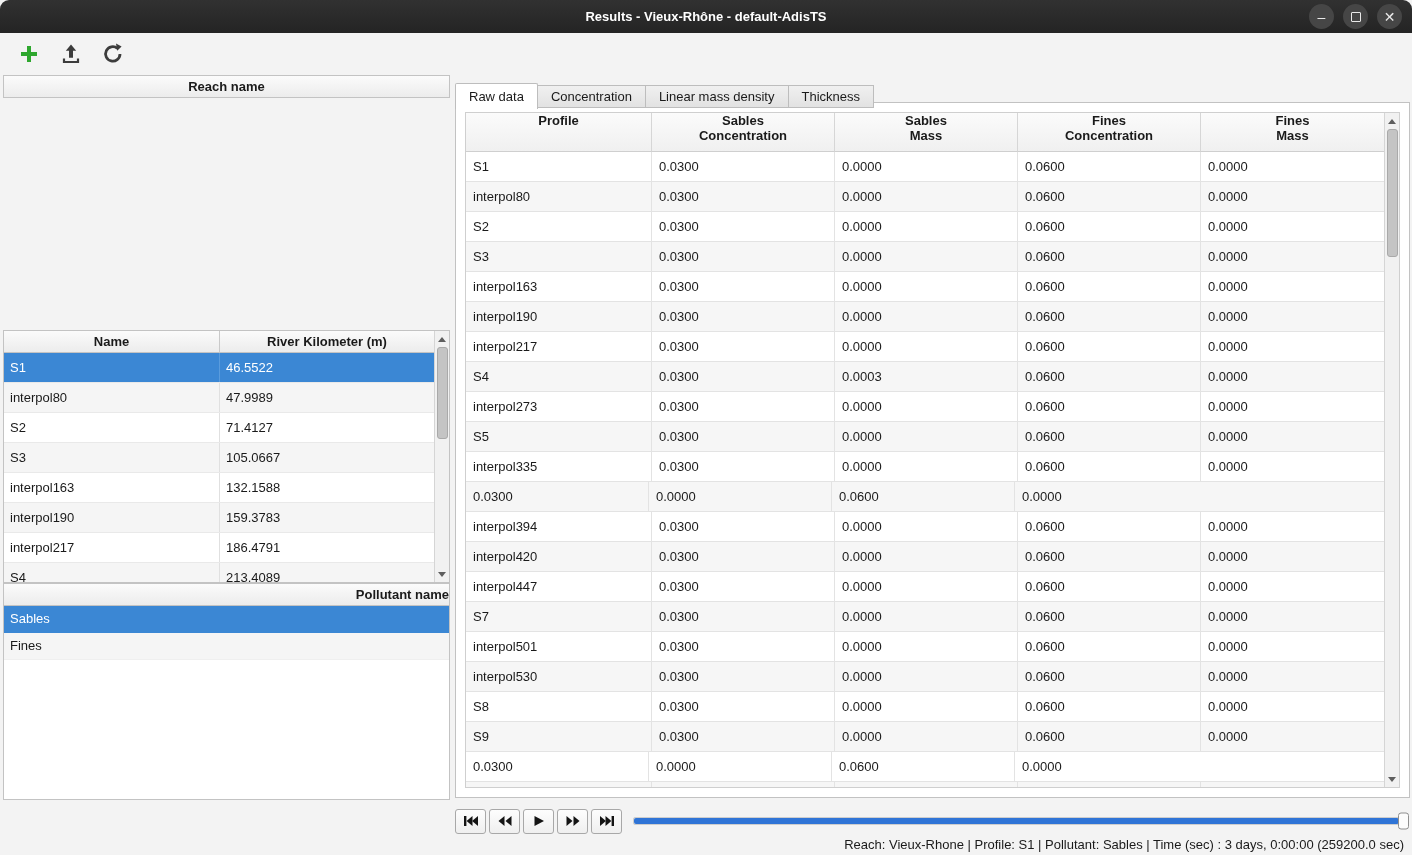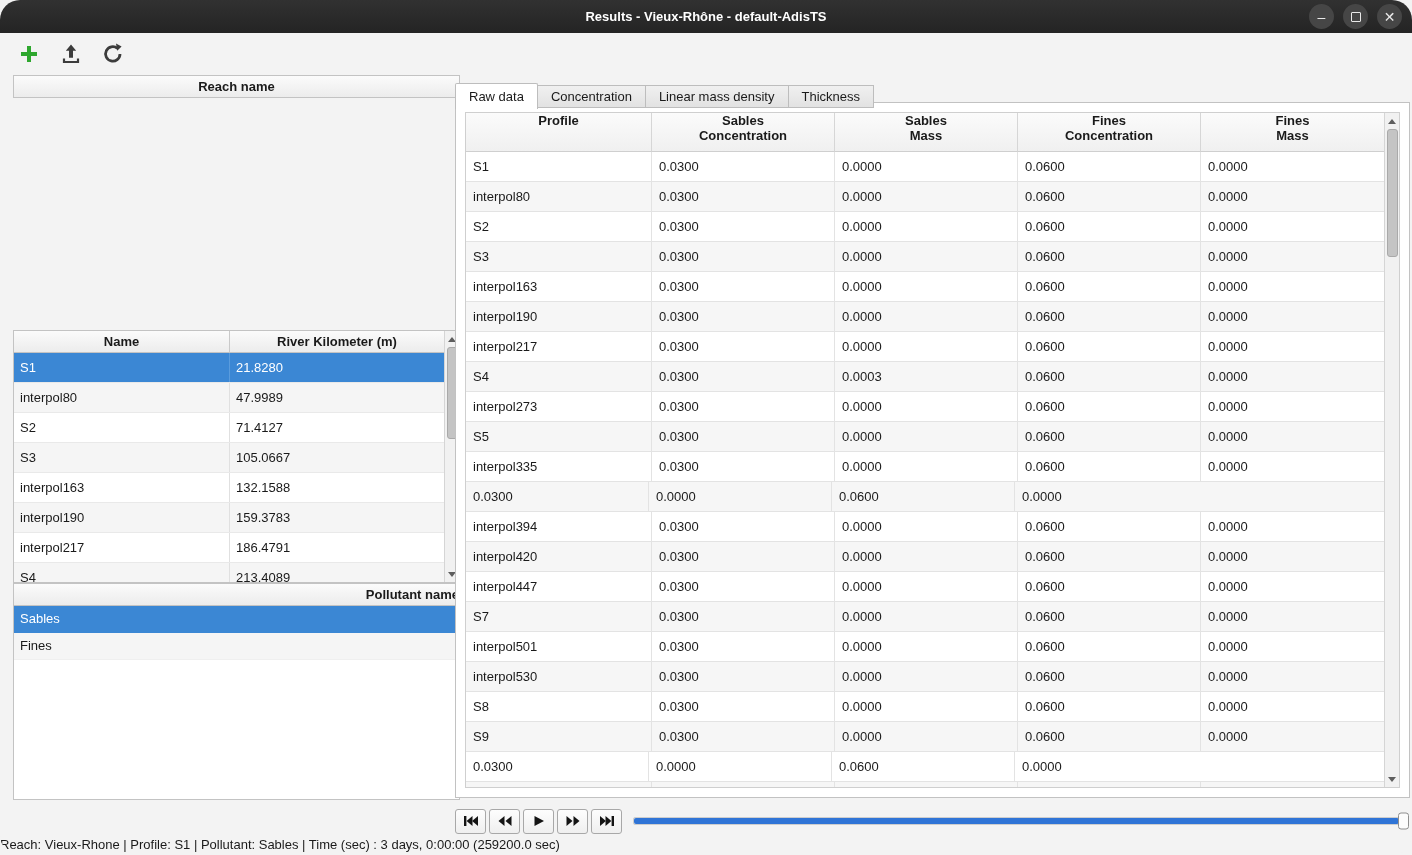--- a/index.html
+++ b/index.html
@@ -1,35 +1,35 @@
 <!DOCTYPE html>
 <html><head>
 <meta charset="utf-8">
 <style>
   html,body{margin:0;padding:0;}
   body{width:1412px;height:855px;overflow:hidden;background:#f3f3f3;
        font-family:"Liberation Sans",sans-serif;font-size:13px;color:#1a1a1a;}
-  .window{position:relative;width:1412px;height:855px;background:#f3f3f3;overflow:hidden;border-radius:20px;}
+  .window{position:relative;width:1412px;height:855px;background:#f3f3f3;overflow:hidden;}
 
   
   .titlebar{position:absolute;top:0;left:0;right:0;height:33px;
             background:linear-gradient(#313131,#242424);
             border-radius:9px 9px 0 0;display:flex;align-items:center;justify-content:center;}
   .title{color:#ffffff;font-weight:bold;font-size:13px;}
   .winbtns{position:absolute;right:10px;top:4px;display:flex;gap:9px;}
   .winbtn{width:25px;height:25px;border-radius:50%;background:#464646;color:#e9e9e9;
           display:flex;align-items:center;justify-content:center;font-size:14px;line-height:1;}
   .maxglyph{width:8px;height:8px;border:1px solid #e9e9e9;border-radius:1px;}
 
   
   .toolbar{position:absolute;top:33px;left:0;right:0;height:42px;display:flex;align-items:center;gap:12px;padding-left:14px;}
   .toolbtn{width:30px;height:30px;display:flex;align-items:center;justify-content:center;background:transparent;border:none;padding:0;}
 
   
-  .left-panel{position:absolute;left:13px;top:75px;width:447px;height:639px;}
+  .left-panel{position:absolute;left:3px;top:75px;width:447px;height:639px;}
   .sechdr{position:absolute;left:0;width:447px;height:23px;line-height:22px;text-align:center;font-weight:bold;
           background:linear-gradient(#fbfbfb,#ececec);border:1px solid #c3c3c3;box-sizing:border-box;}
   .listbox{position:absolute;left:0;width:447px;background:#ffffff;border:1px solid #c3c3c3;border-top:none;
            box-sizing:border-box;overflow:hidden;}
   .reach-hdr{top:0;}
   .reach-box{top:23px;height:232px;}
   .poll-hdr{top:508px;text-align:right;}
   .poll-box{top:531px;height:194px;}
   .list-item{height:26px;line-height:26px;padding:0 6px;border-bottom:1px solid #efefef;}
   .list-item:nth-child(even){background:#f5f5f5;}
@@ -95,21 +95,21 @@
         background:linear-gradient(#fdfdfd,#efefef);border:1px solid #a8a8a8;border-radius:3px;padding:0;}
   .pbtn svg{display:block;}
   .sliderwrap{flex:1;margin-left:8px;position:relative;height:18px;}
   .slidertrack{position:absolute;left:0;right:0;top:5px;height:8px;background:#e9e9e9;border:1px solid #cdcdcd;border-radius:2px;box-sizing:border-box;}
   .sliderfill{position:absolute;left:0;top:0;bottom:0;background:#2f74d6;border-radius:2px;}
   .sliderhandle{position:absolute;right:-1px;top:50%;transform:translateY(-50%);width:11px;height:17px;
                 background:#fcfcfc;border:1px solid #8f8f8f;border-radius:3px;box-sizing:border-box;}
 
   
   .statusbar{position:absolute;left:0;right:0;bottom:0;height:21px;display:flex;align-items:center;
-             justify-content:flex-start;padding-right:8px;box-sizing:border-box;font-size:13px;}
+             justify-content:flex-end;padding-right:8px;box-sizing:border-box;font-size:13px;}
 </style>
 </head>
 <body>
 
 <div class="window">
 
   <div class="titlebar">
     <div class="title">Results - Vieux-Rhône - default-AdisTS</div>
     <div class="winbtns">
       <div class="winbtn">
@@ -149,21 +149,21 @@
 
     <div class="profiles">
       <div class="pmain">
         <div class="pheader">
             <div class="phcell first">Name</div>
             <div class="phcell second">River Kilometer (m)</div>
           </div>
         <div class="pbody">
             <div class="prow selected">
               <div class="pcell pname">S1</div>
-              <div class="pcell prk">21.8280</div>
+              <div class="pcell prk">46.5522</div>
             </div>
             <div class="prow">
               <div class="pcell pname">interpol80</div>
               <div class="pcell prk">47.9989</div>
             </div>
             <div class="prow">
               <div class="pcell pname">S2</div>
               <div class="pcell prk">71.4127</div>
             </div>
             <div class="prow">

